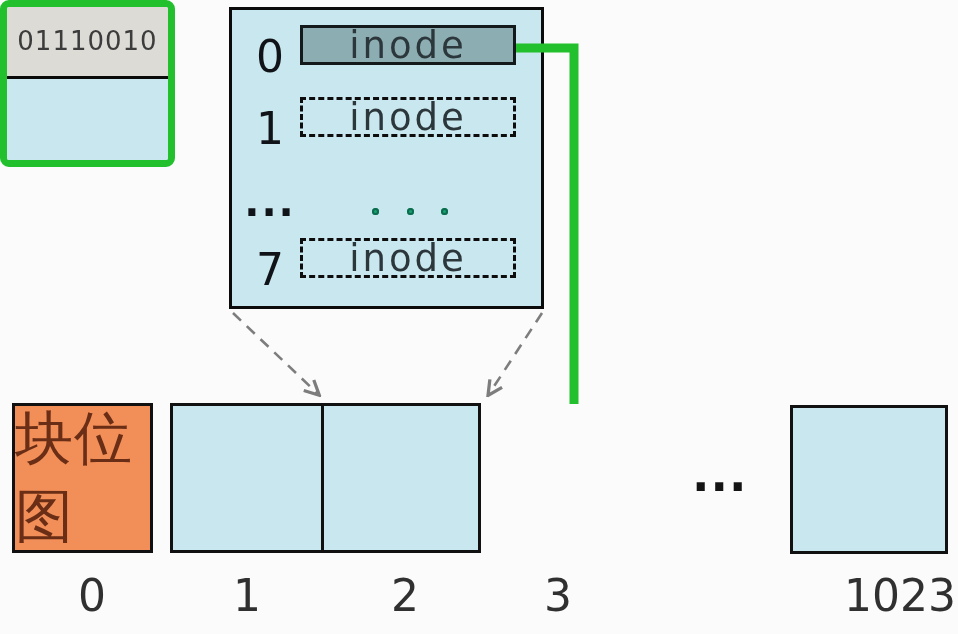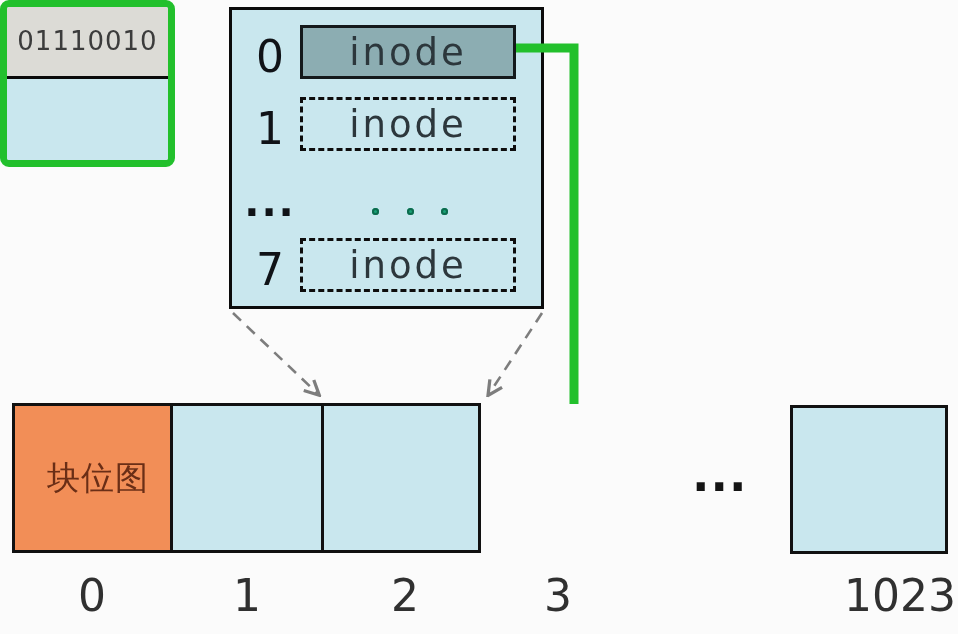--- a/index.html
+++ b/index.html
@@ -14,37 +14,37 @@
   .inode-table{
     position:absolute;left:229px;top:7px;width:315px;height:302px;
     background:#c9e7ee;border:3px solid #0b0b0b;box-sizing:border-box;z-index:3;
   }
   .idx{
     position:absolute;left:10px;width:56px;text-align:center;
     font-size:44px;color:#101317;line-height:1;
   }
   .idx-ellipsis{font-size:40px;font-weight:bold;letter-spacing:2px;color:#101317;}
   .inode-cell{
-    position:absolute;left:68px;width:216px;height:54px;box-sizing:border-box;
+    position:absolute;left:68px;width:216px;height:40px;box-sizing:border-box;
     display:flex;align-items:center;justify-content:center;
     font-size:37px;color:#2c373c;letter-spacing:3px;
   }
   .cell-solid{background:#8cadb2;border:3px solid #14191b;}
   .cell-dashed{background:transparent;border:3px dashed #0d0d0d;}
   .mid-dots{
     position:absolute;left:140px;top:198px;width:76px;display:flex;justify-content:space-between;align-items:center;
   }
   .mid-dots .dot{width:7px;height:7px;border-radius:50%;background:#18a275;box-shadow:inset 0 0 0 2px #0d6b4e;}
 
   
   .block{position:absolute;box-sizing:border-box;border:3px solid #111;background:#c9e7ee;z-index:2;}
   .block-bitmap{
-    left:12px;top:403px;width:161px;height:150px;background:#f28e57;
+    left:12px;top:403px;width:141px;height:150px;background:#f28e57;
     display:flex;align-items:center;justify-content:center;
-    font-size:33px;color:#6a2e16;letter-spacing:1px;padding-left:11px;
+    font-size:58px;color:#6a2e16;letter-spacing:1px;
   }
   .block-1{left:170px;top:403px;width:154px;height:150px;}
   .block-2{left:321px;top:403px;width:160px;height:150px;}
   .block-3{
     left:478px;top:400px;width:161px;height:153px;
     border:7px solid #22c02c;border-radius:9px;background:#c9e7ee;
     display:flex;flex-direction:column;overflow:hidden;z-index:4;
   }
   .bin-section{
     background:#dcdbd6;height:69px;display:flex;flex-direction:column;

